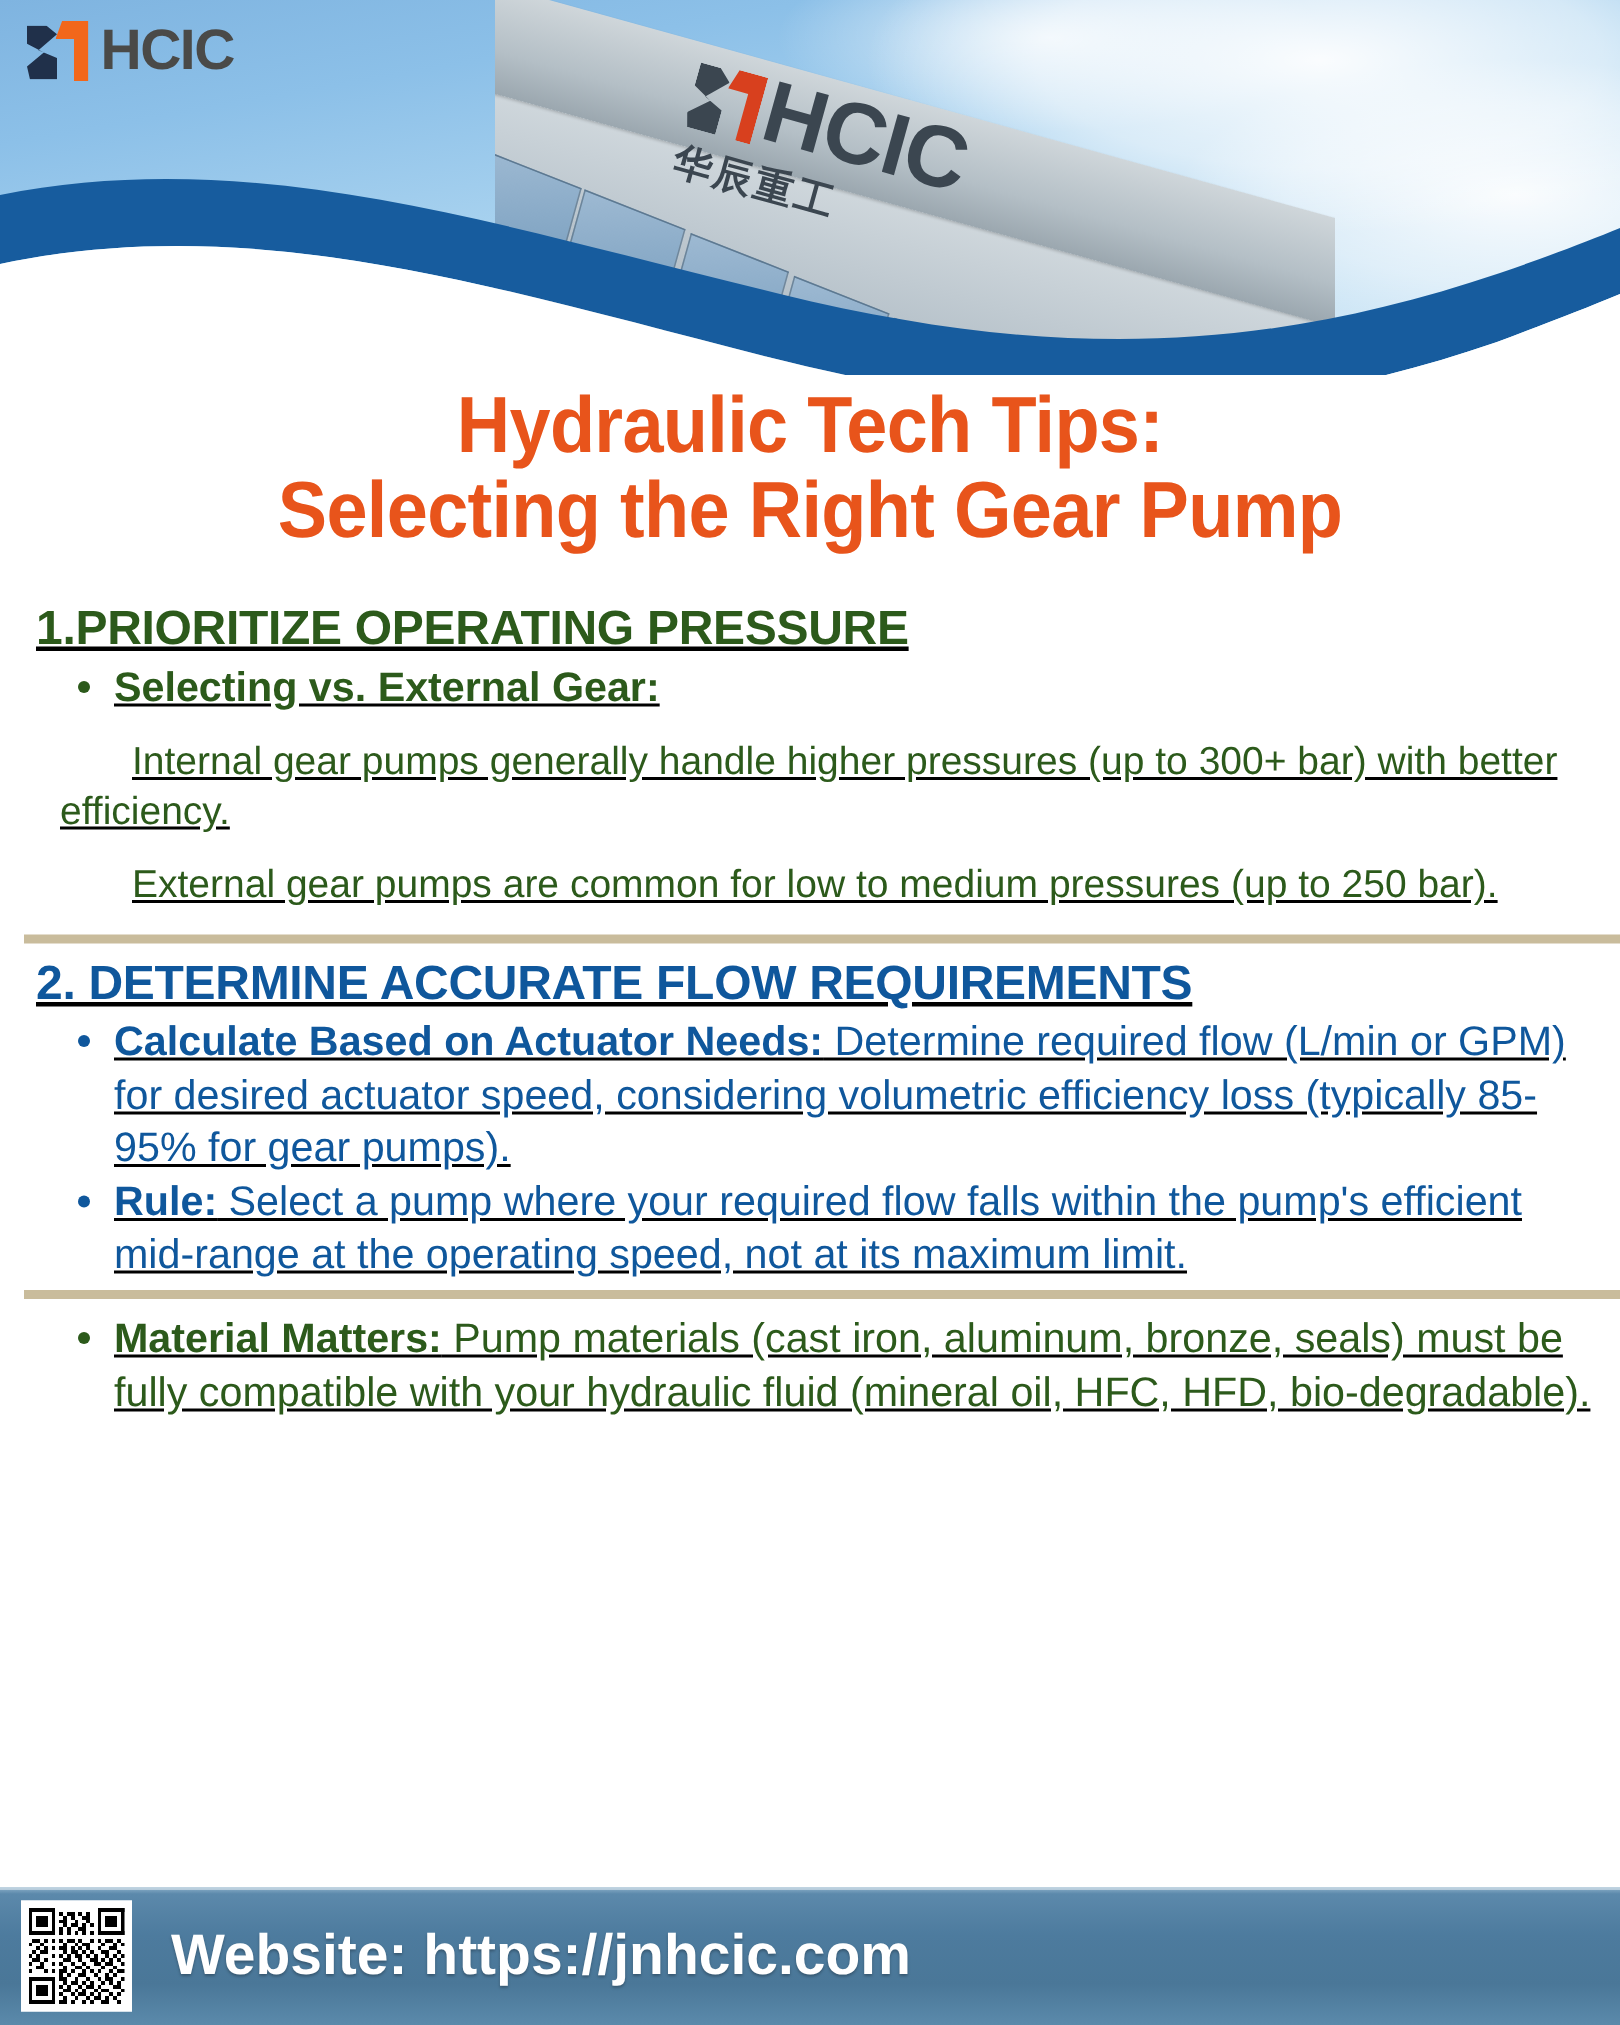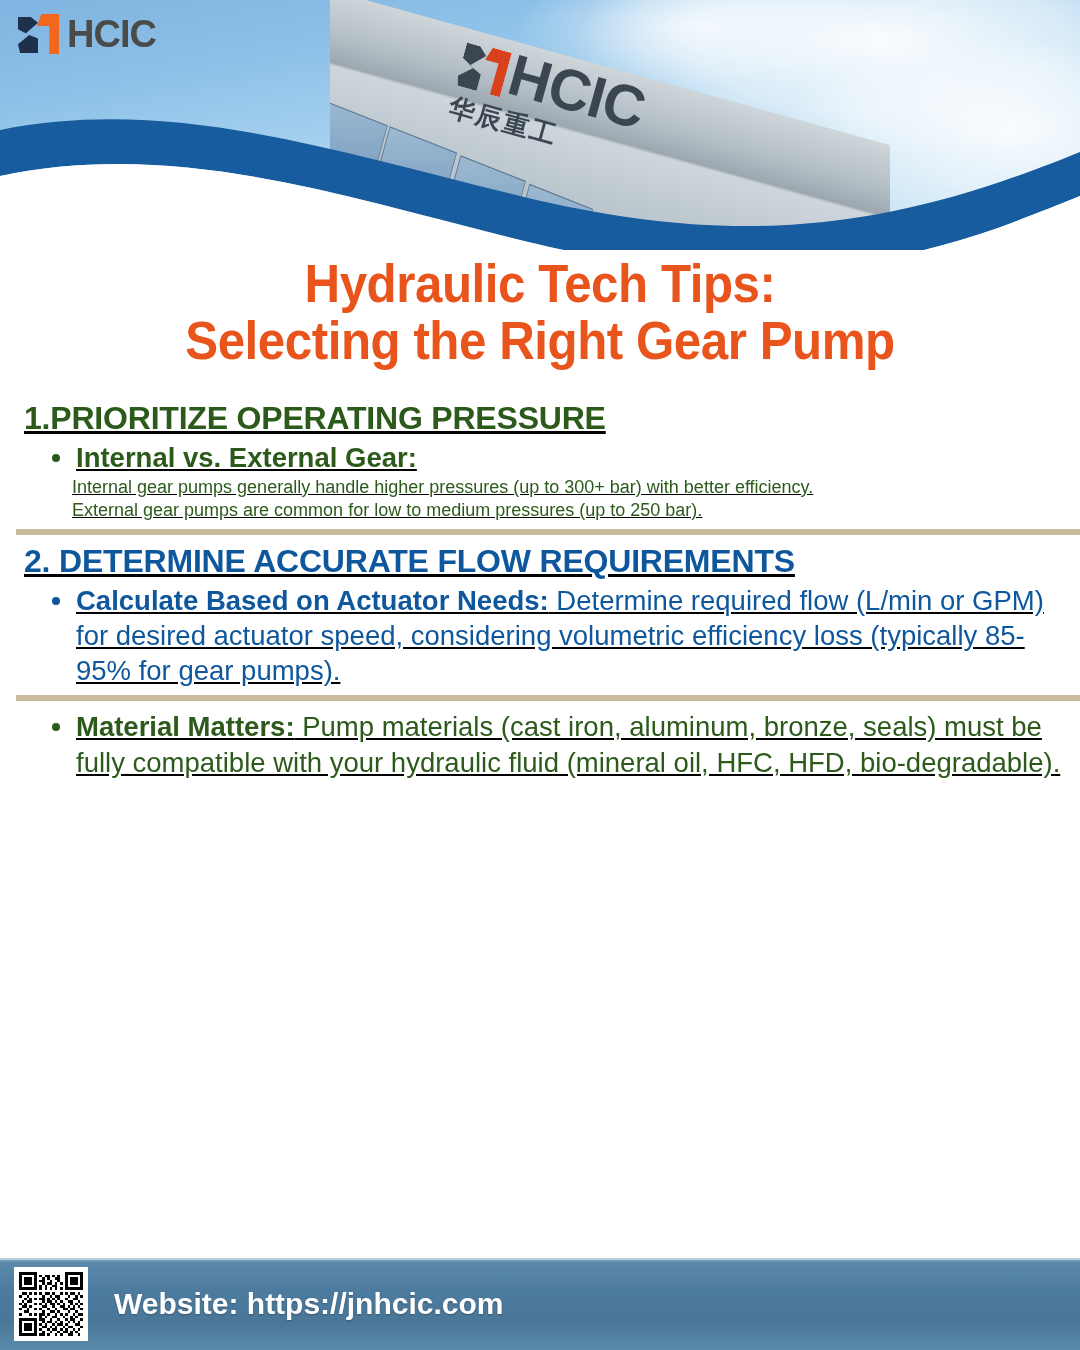--- a/index.html
+++ b/index.html
@@ -87,21 +87,21 @@
   .bullets li{
     position:relative;padding-left:52px;
     font-size:27.5px;line-height:1.28;
     margin:0 0 1px 0;
   }
   .bullets li:before{
     content:"";position:absolute;left:28px;top:14px;width:8px;height:8px;border-radius:50%;
     background:currentColor;
   }
   .para{
-    font-size:18px;line-height:1.28;margin:0;text-indent:48px;
+    font-size:26px;line-height:1.28;margin:16px;text-indent:48px;
   }
   .b{font-weight:bold;}
 
   .green{color:#2C5A1B;}
   .blue{color:#0F579C;}
 
   .divider{height:6px;background:#C9BC9C;margin:7px 6px 8px 6px;}
 
   
   .footer{
@@ -110,21 +110,21 @@
     display:flex;align-items:center;
     box-shadow:inset 0 2px 0 rgba(255,255,255,.45);
   }
   .qr{
     width:74px;height:74px;margin-left:14px;background:#fff;
     display:flex;align-items:center;justify-content:center;flex:0 0 auto;
     border:4px solid #fff;box-sizing:border-box;
   }
   .qr svg{display:block;}
   .foot-text{
-    margin-left:26px;color:#ffffff;font-weight:bold;font-size:30px;
+    margin-left:26px;color:#ffffff;font-weight:bold;font-size:38px;
     text-shadow:0 1px 2px rgba(0,0,0,.28);
     font-family:"Liberation Sans",sans-serif;
   }
 </style>
 </head>
 <body>
 
 <div class="page">
 
   <div class="banner">
@@ -172,34 +172,37 @@
     <span class="l1">Hydraulic Tech Tips:</span>
     <span class="l2">Selecting the Right Gear Pump</span>
   </div>
 
   <div class="content">
 
     <div class="section green" style="color: rgb(44, 90, 27);">
       <div class="sec-head">1.PRIORITIZE OPERATING PRESSURE</div>
       <ul class="bullets">
         <li>
-          <span class="b">Internal vs. External Gear:</span>
+          <span class="b">Selecting vs. External Gear:</span>
         </li>
       </ul>
       <p class="para">Internal gear pumps generally handle higher pressures (up to 300+ bar) with better efficiency.</p>
       <p class="para">External gear pumps are common for low to medium pressures (up to 250 bar).</p>
     </div>
 
     <div class="divider" style="background: rgb(201, 188, 156);"></div>
 
     <div class="section blue" style="color: rgb(15, 87, 156);">
       <div class="sec-head">2.  DETERMINE ACCURATE FLOW REQUIREMENTS</div>
       <ul class="bullets">
         <li>
           <span class="b">Calculate Based on Actuator Needs:</span><span> Determine required flow (L/min or GPM) for desired actuator speed, considering volumetric efficiency loss (typically 85-95% for gear pumps).</span>
+        </li>
+        <li>
+          <span class="b">Rule:</span><span> Select a pump where your required flow falls within the pump's efficient mid-range at the operating speed, not at its maximum limit.</span>
         </li>
       </ul>
     </div>
 
     <div class="divider" style="background: rgb(201, 188, 156);"></div>
 
     <div class="section green" style="color: rgb(44, 90, 27);">
       <ul class="bullets">
         <li>
           <span class="b">Material Matters:</span><span> Pump materials (cast iron, aluminum, bronze, seals) must be fully compatible with your hydraulic fluid (mineral oil, HFC, HFD, bio-degradable).</span>

